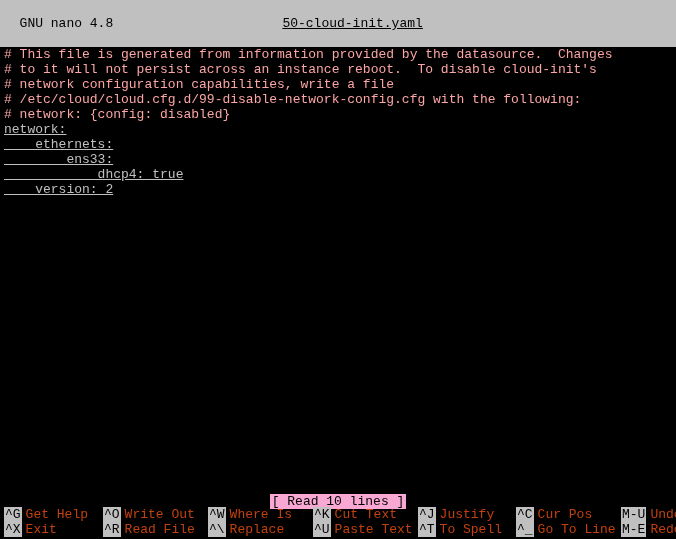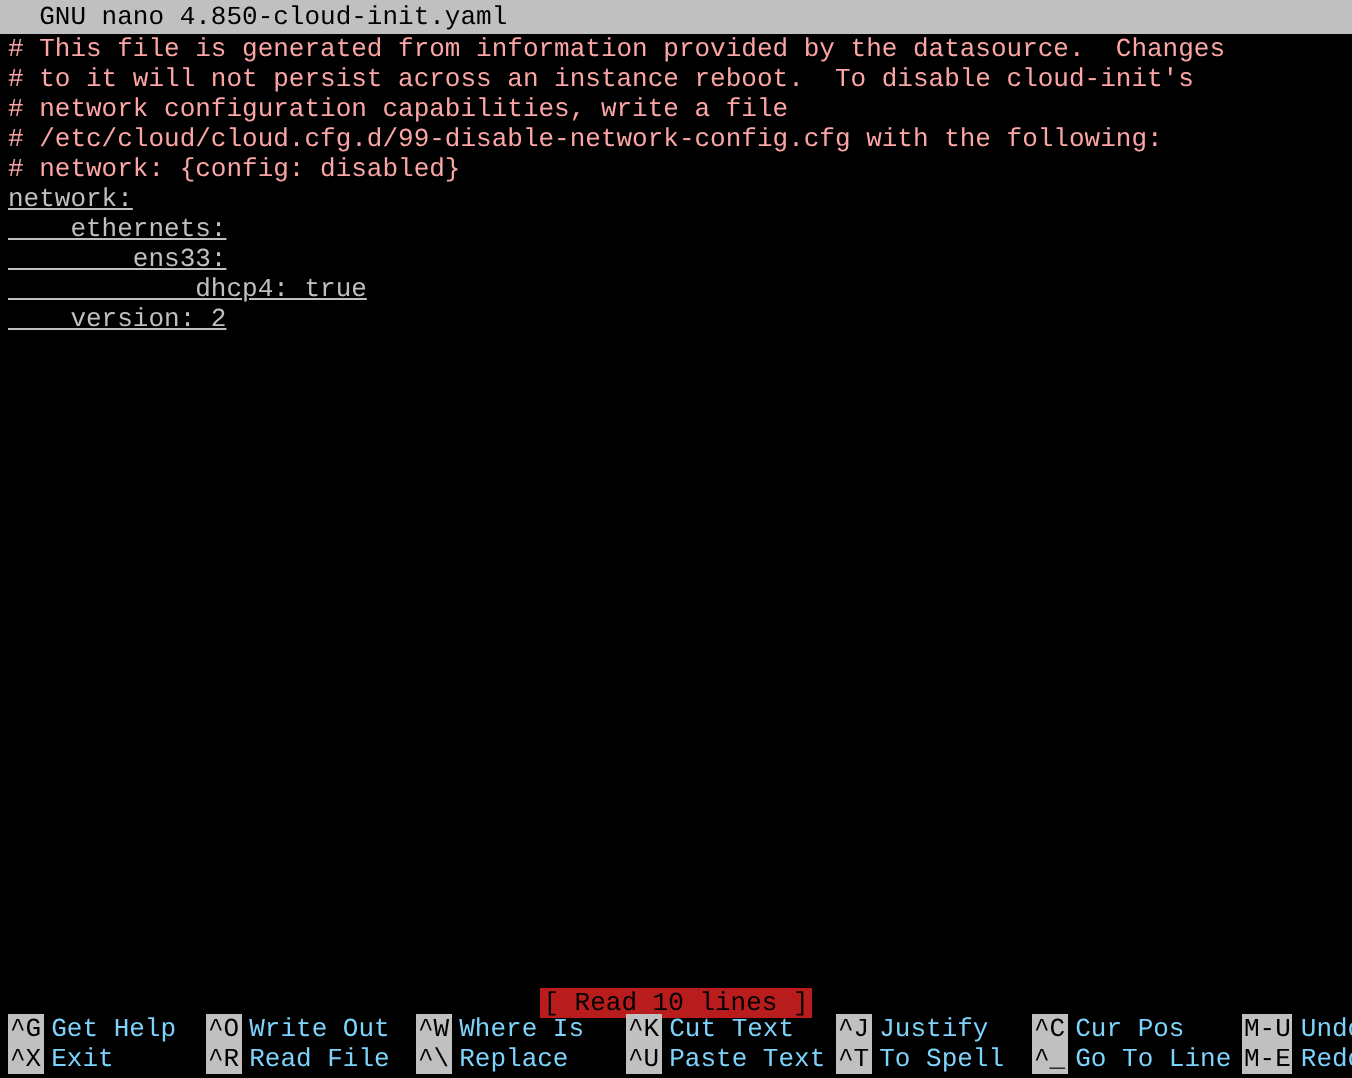--- a/index.html
+++ b/index.html
@@ -10,41 +10,41 @@
     font-family: "Courier New", monospace;
     font-size: 13px;
     line-height: 15px;
     overflow: hidden;
     color: #c0c0c0;
   }
   .titlebar {
     background: #c0c0c0;
     color: #000;
     display: flex;
-    padding: 1px 4px;
+    padding: 16px 4px;
     white-space: pre;
   }
   .titlebar .left { flex: 0 0 auto; }
-  .titlebar .center { flex: 1 1 auto; text-align: left; }
+  .titlebar .center { flex: 1 1 auto; text-align: center; text-decoration: underline; }
   .titlebar .right { flex: 0 0 auto; width: 80px; }
   .editor {
     padding: 0 4px;
     white-space: pre;
   }
   .comment { color: #fca5a5; }
   .plain { color: #c0c0c0; text-decoration: underline; }
   .status-wrap {
     position: absolute;
     left: 0; right: 0;
     bottom: 30px;
     text-align: center;
   }
   .status {
     display: inline-block;
-    background: #b91c1c;
+    background: #f9a8d4;
     color: #000;
     padding: 0 2px;
     white-space: pre;
   }
   .shortcuts {
     position: absolute;
     left: 0; right: 0; bottom: 0;
     padding: 0 4px 2px 4px;
   }
   .shortcut-row {
@@ -54,21 +54,21 @@
   .sc {
     flex: 0 0 auto;
     display: flex;
   }
   .key {
     background: #c0c0c0;
     color: #000;
     padding: 0 1px;
   }
   .desc {
-    color: #7dd3fc;
+    color: #c2410c;
     padding-left: 4px;
     padding-right: 6px;
     text-align: right;
   }
   .w1 { width: 99px; }
   .w2 { width: 105px; }
   .w3 { width: 105px; }
   .w4 { width: 105px; }
   .w5 { width: 98px; }
   .w6 { width: 105px; }

